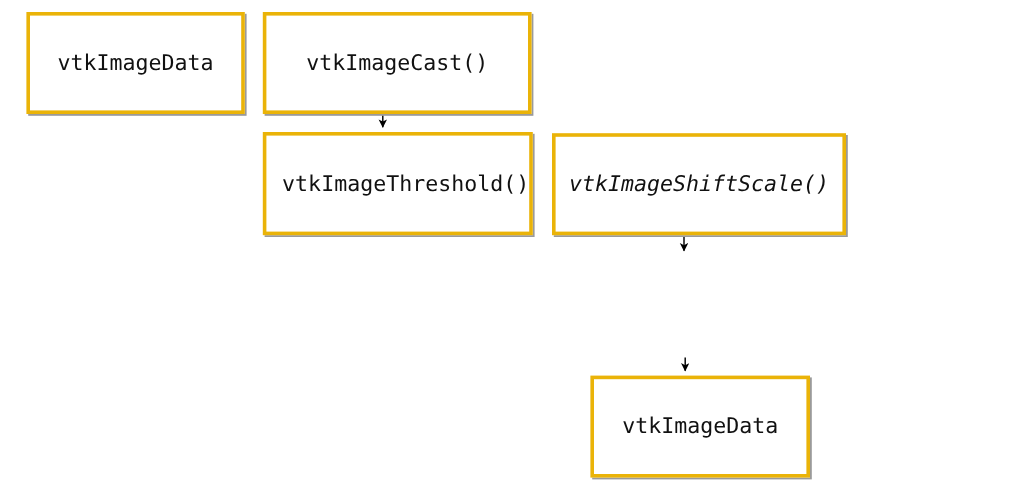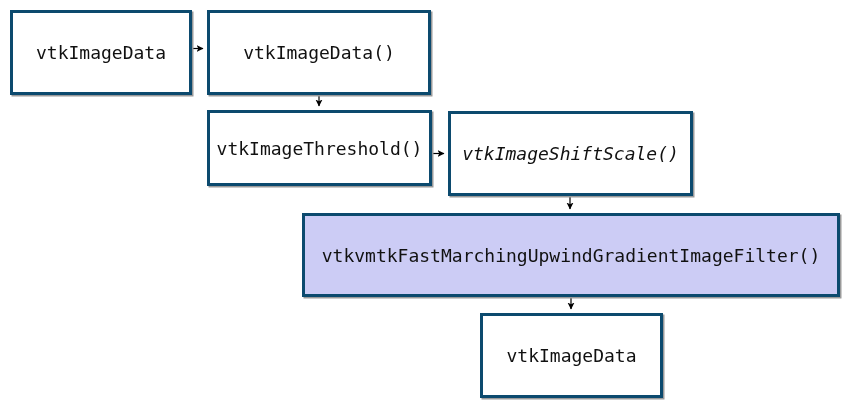--- a/index.html
+++ b/index.html
@@ -11,37 +11,38 @@
     position: relative;
     width: 853px;
     height: 412px;
     background: #ffffff;
     font-family: "DejaVu Sans Mono", "Liberation Mono", monospace;
     overflow: hidden;
   }
   .node {
     position: absolute;
     box-sizing: border-box;
-    border: 3px solid #0c4a6e;
+    border: 3px solid #eab308;
     background: #ffffff;
     box-shadow: 1.5px 1.5px 0 #9a9a9a;
     display: flex;
     align-items: center;
     justify-content: center;
     font-size: 18px;
     color: #111111;
     white-space: nowrap;
     letter-spacing: 0;
+    margin-left: 12px;
   }
   .node.highlight {
     background: #ccccf5;
   }
   .node-a { left: 10px;  top: 10px;  width: 182px; height: 85px; }
   .node-b { left: 207px; top: 10px;  width: 224px; height: 85px; }
-  .node-c { left: 207px; top: 110px; width: 225px; height: 76px; }
+  .node-c { left: 207px; top: 110px; width: 225px; height: 86px; justify-content: flex-end; }
   .node-d { left: 448px; top: 111px; width: 245px; height: 85px; font-style: italic; }
   .node-e { left: 302px; top: 213px; width: 538px; height: 84px; }
   .node-f { left: 480px; top: 313px; width: 183px; height: 85px; }
   .arrows {
     position: absolute;
     left: 0;
     top: 0;
     width: 853px;
     height: 412px;
     pointer-events: none;
@@ -63,32 +64,29 @@
     <line x1="433" y1="153.5" x2="444" y2="153.5" stroke="#000000" stroke-width="1.2" marker-end="url(#ah)"></line>
     <line x1="570" y1="197" x2="570" y2="209" stroke="#000000" stroke-width="1.2" marker-end="url(#ah)"></line>
     <line x1="571" y1="298" x2="571" y2="309" stroke="#000000" stroke-width="1.2" marker-end="url(#ah)"></line>
   </svg>
 
   <div class="node node-a">
     <span>vtkImageData</span>
   </div>
 
   <div class="node node-b">
-    <span>vtkImageData()</span>
+    <span>vtkImageCast()</span>
   </div>
 
   <div class="node node-c">
     <span>vtkImageThreshold()</span>
   </div>
 
   <div class="node node-d">
     <span>vtkImageShiftScale()</span>
   </div>
 
-  <div class="node node-e highlight">
-    <span>vtkvmtkFastMarchingUpwindGradientImageFilter()</span>
-  </div>
 
   <div class="node node-f">
     <span>vtkImageData</span>
   </div>
 
 </div>
 
 </body></html>

